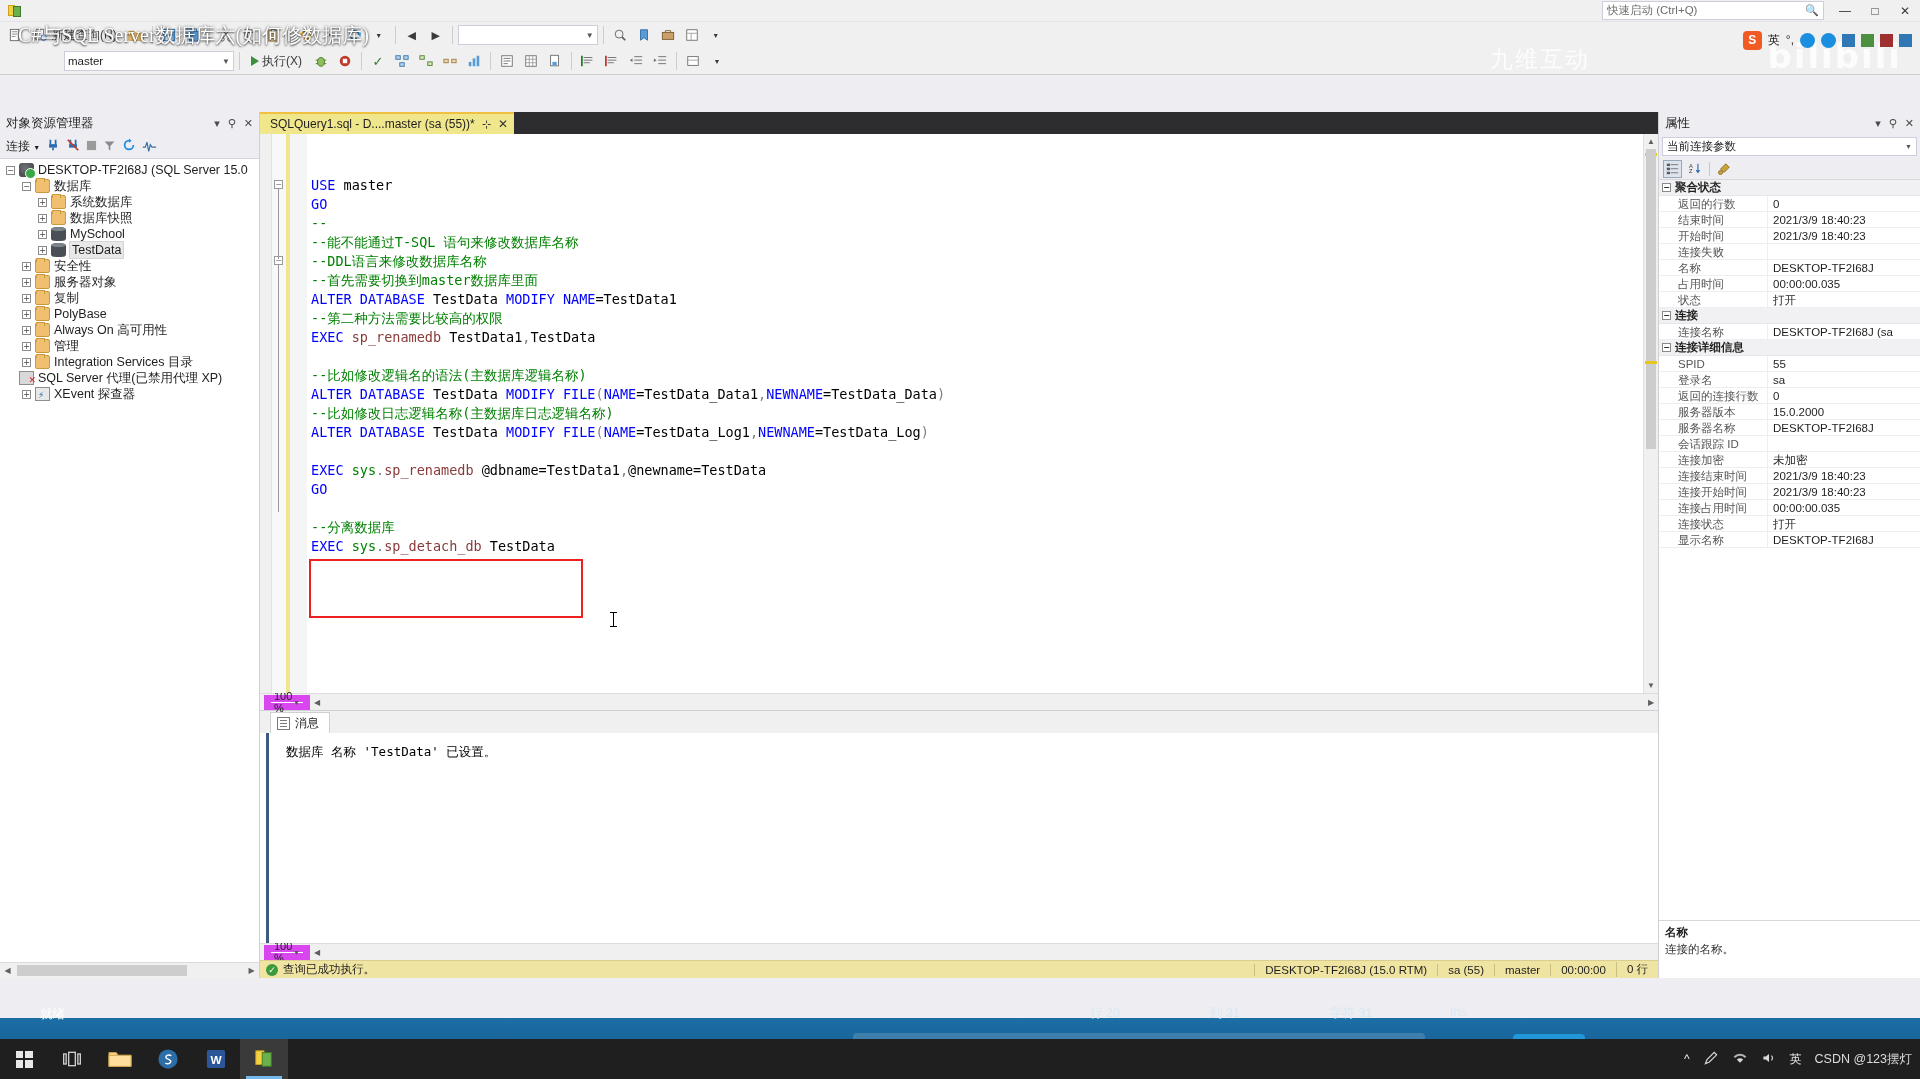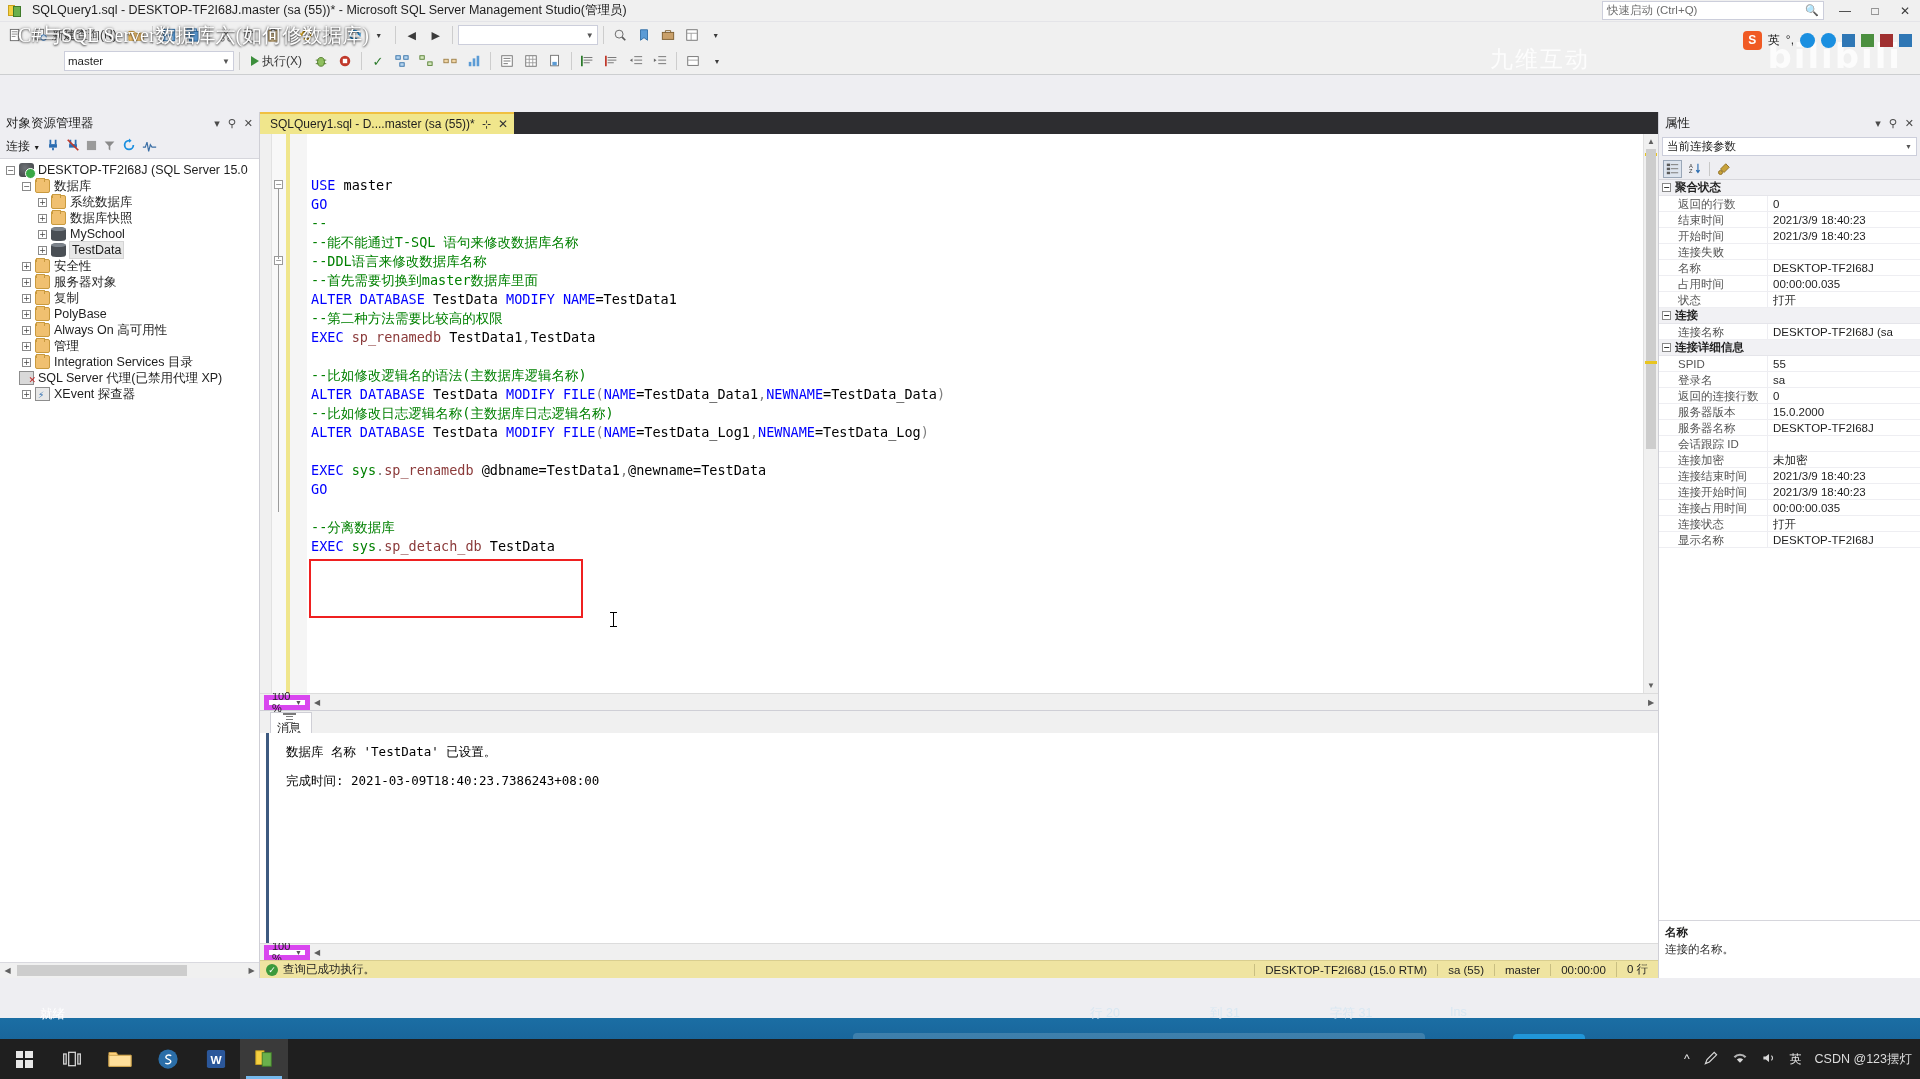--- a/index.html
+++ b/index.html
@@ -174,30 +174,30 @@
   .caret-i:before,.caret-i:after{content:'';position:absolute;left:-3px;width:7px;height:1px;background:#000;}
   .caret-i:before{top:0;} .caret-i:after{bottom:0;}
 
   .vscroll { width:15px; background:#f0f0f0; display:flex; flex-direction:column; border-left:1px solid #e0e0e0;}
   .vscroll .arr{height:15px;text-align:center;font-size:8px;color:#606060;line-height:15px;}
   .vscroll .track{flex:1;position:relative;}
   .vscroll .thumb{position:absolute;left:2px;right:2px;background:#cdcdcd;}
   .vscroll .yellowmark{position:absolute;left:1px;right:1px;height:3px;background:#e8c520;}
 
   .zoombar { height:17px; background:#f0f0f0; display:flex; align-items:center; border-top:1px solid #dcdcdc;}
-  .zoomsel { width:46px; height:15px; border:5px solid #d946ef; background:#fff; font-size:11px;
+  .zoomsel { width:46px; height:15px; border:7px solid #d946ef; background:#fff; font-size:11px;
              display:flex; align-items:center; padding-left:3px; margin-left:4px; color:#1e1e1e;}
   .zoomsel .c{margin-left:auto;font-size:7px;padding-right:3px;color:#555;}
   .zoombar .hsarr{width:14px;text-align:center;font-size:8px;color:#606060;}
   .zoombar .hstrack{flex:1;height:11px;background:#f0f0f0;}
 
   .results { height:250px; display:flex; flex-direction:column; border-top:1px solid #cfcfd6; background:#fff;}
   .res-tabs { height:22px; background:#f0f0f0; display:flex; align-items:flex-end; padding-left:10px;}
   .res-tab { height:21px; background:#fff; border:1px solid #cfcfd6; border-bottom:none; display:flex; align-items:center;
-             padding:0 10px 0 6px; font-size:12px; gap:5px;flex-direction:column; }
+             padding:0 10px 0 6px; font-size:12px; gap:5px; }
   .res-ico { width:13px;height:13px;background:#fff;border:1px solid #7a7a7a;position:relative;}
   .res-ico:after{content:'';position:absolute;left:2px;top:2px;right:2px;height:1px;background:#7a7a7a;box-shadow:0 3px 0 #7a7a7a,0 6px 0 #7a7a7a;}
   .res-body { flex:1; background:#fff; position:relative; font-family:"DejaVu Sans Mono","Liberation Mono",monospace;
               font-size:12.5px; padding:8px 0 0 26px; line-height:21px; color:#000; display:flex; }
   .res-left-bar { position:absolute; left:6px; top:0; bottom:0; width:3px; background:#3d5a80;}
   .res-bottom { height:17px; background:#f0f0f0; display:flex; align-items:center; border-top:1px solid #dcdcdc;}
 
   .statusbar {
     height:18px; background:#efe4a1; display:flex; align-items:center; font-size:11.5px; color:#1e1e1e;
     border-top:1px solid #d9ce8f;
@@ -272,21 +272,20 @@
 
 <div id="app">
 
   <div class="ssms">
 
     <div class="titlebar">
       <div class="tb-icon">
           <div class="sq1"></div>
           <div class="sq2"></div>
         </div>
-      <div class="tb-title">SQLQuery1.sql - DESKTOP-TF2I68J.master (sa (55))* - Microsoft SQL Server Management Studio(管理员)</div>
       <div class="tb-right">
         <div class="quicklaunch">
           <span>快速启动 (Ctrl+Q)</span>
           <span class="ql-ico">🔍</span>
         </div>
         <div class="wbtn">—</div>
         <div class="wbtn">□</div>
         <div class="wbtn close">✕</div>
       </div>
     </div>
@@ -708,21 +707,20 @@
             <div class="res-tab">
               <span class="res-ico"></span>
               <span>消息</span>
             </div>
           </div>
           <div class="res-body">
             <div class="res-left-bar"></div>
             <div style="flex:1">
               <div>数据库 名称 'TestData' 已设置。</div>
               <div style="height:8px"></div>
-              <div>完成时间: 2021-03-09T18:40:23.7386243+08:00</div>
             </div>
           </div>
           <div class="res-bottom">
             <div class="zoomsel">
               <span>100 %</span>
               <span class="c">▼</span>
             </div>
             <div class="hsarr" style="width:14px;text-align:center;font-size:8px;color:#606060">◀</div>
             <div style="flex:1"></div>
           </div>

